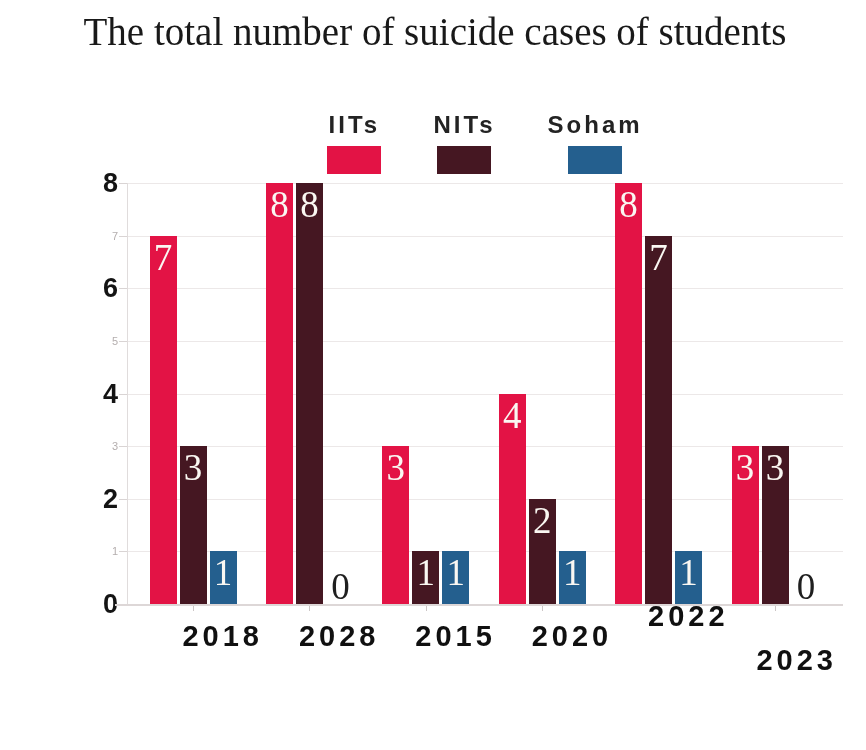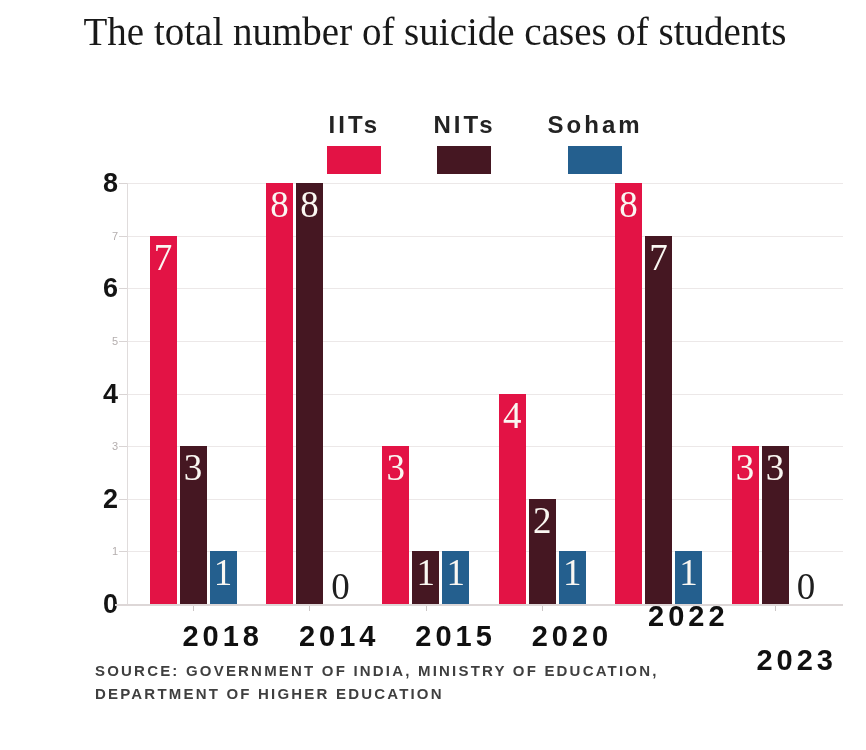--- a/index.html
+++ b/index.html
@@ -120,21 +120,21 @@
       <div class="bar-group" style="left: 265.9px; top: 183px; width: 87px; height: 421px;">
         <div class="bar" style="left: 0px; width: 27px; height: 421px; background: rgb(227, 19, 69);">
           <div class="bar-value" style="color: rgb(250, 247, 242);">8</div>
         </div>
         <div class="bar" style="left: 30px; width: 27px; height: 421px; background: rgb(69, 23, 34);">
           <div class="bar-value" style="color: rgb(250, 247, 242);">8</div>
         </div>
         <div class="zero-value" style="left: 58px; width: 33px; color: rgb(31, 31, 31);">0</div>
       </div>
       <div class="xtick" style="left: 309.4px; top: 606px;"></div>
-      <div class="xaxis-label" style="left: 239.4px; top: 620px; width: 140px;">2014</div>
+      <div class="xaxis-label" style="left: 239.4px; top: 620px; width: 140px;">2028</div>
       <div class="bar-group" style="left: 382.3px; top: 183px; width: 87px; height: 421px;">
         <div class="bar" style="left: 0px; width: 27px; height: 157.875px; background: rgb(227, 19, 69);">
           <div class="bar-value" style="color: rgb(250, 247, 242);">3</div>
         </div>
         <div class="bar" style="left: 30px; width: 27px; height: 52.625px; background: rgb(69, 23, 34);">
           <div class="bar-value" style="color: rgb(250, 247, 242);">1</div>
         </div>
         <div class="bar" style="left: 60px; width: 27px; height: 52.625px; background: rgb(36, 95, 142);">
           <div class="bar-value" style="color: rgb(250, 247, 242);">1</div>
         </div>
@@ -173,18 +173,15 @@
         </div>
         <div class="bar" style="left: 30px; width: 27px; height: 157.875px; background: rgb(69, 23, 34);">
           <div class="bar-value" style="color: rgb(250, 247, 242);">3</div>
         </div>
         <div class="zero-value" style="left: 58px; width: 33px; color: rgb(31, 31, 31);">0</div>
       </div>
       <div class="xtick" style="left: 775px; top: 606px;"></div>
       <div class="xaxis-label" style="left: 697px; top: 620px; width: 140px; margin-top: 24px;">2023</div>
     </div>
 
-  <div class="source"><span>SOURCE: GOVERNMENT OF INDIA, MINISTRY OF EDUCATION,</span><br>
-    <span>DEPARTMENT OF HIGHER EDUCATION</span>
-  </div>
 
 
 </div>
 
 </body></html>

